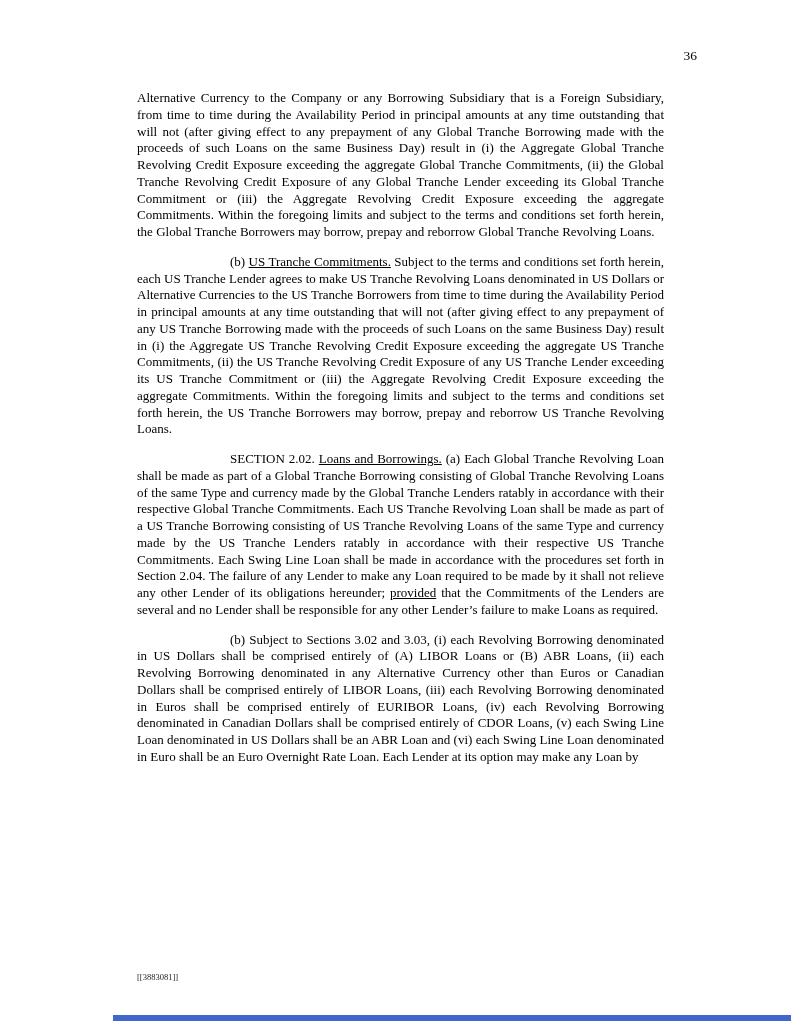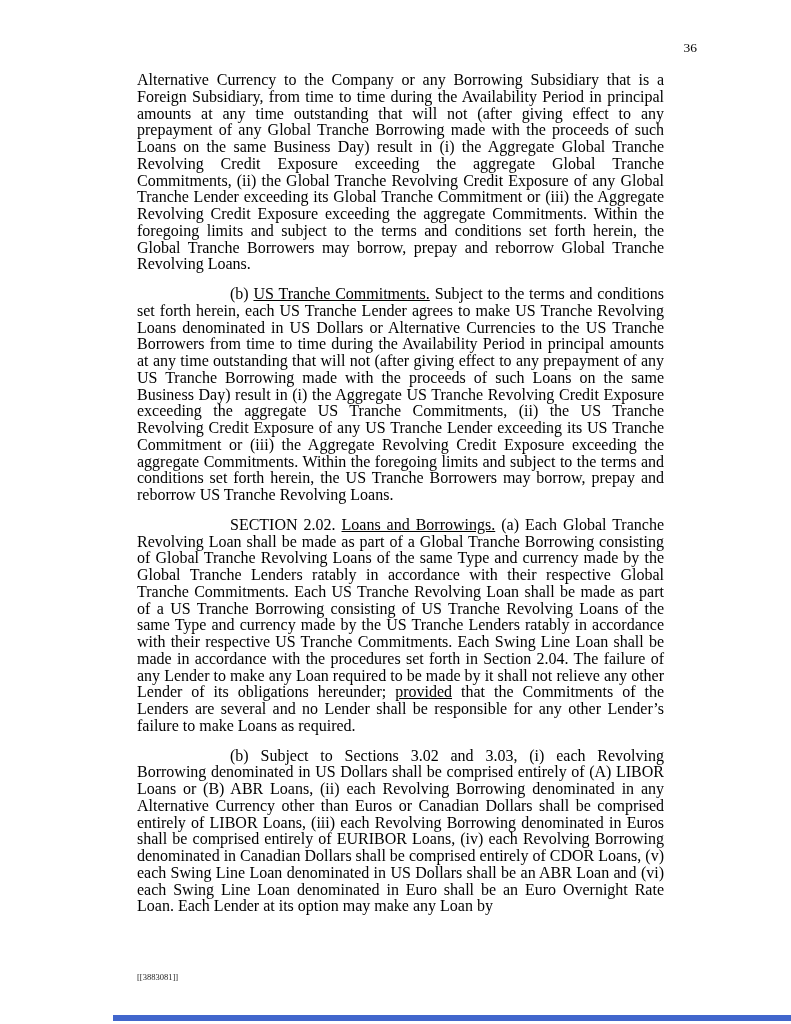--- a/index.html
+++ b/index.html
@@ -11,31 +11,31 @@
     position: relative;
     width: 791px;
     height: 1024px;
     background: #ffffff;
     color: #000000;
     font-family: "Liberation Serif", "DejaVu Serif", serif;
     overflow: hidden;
   }
   .page-number {
     position: absolute;
-    top: 40px;
+    top: 48px;
     right: 94px;
     font-size: 13.5px;
     line-height: 16px;
   }
   .doc-body {
     position: absolute;
-    top: 72px;
+    top: 90px;
     left: 137px;
     width: 527px;
-    font-size: 16px;
+    font-size: 13px;
     line-height: 16.75px;
     text-align: justify;
   }
   .para {
     margin: 0 0 13px 0;
     padding: 0;
   }
   .para.indent {
     text-indent: 93px;
   }

